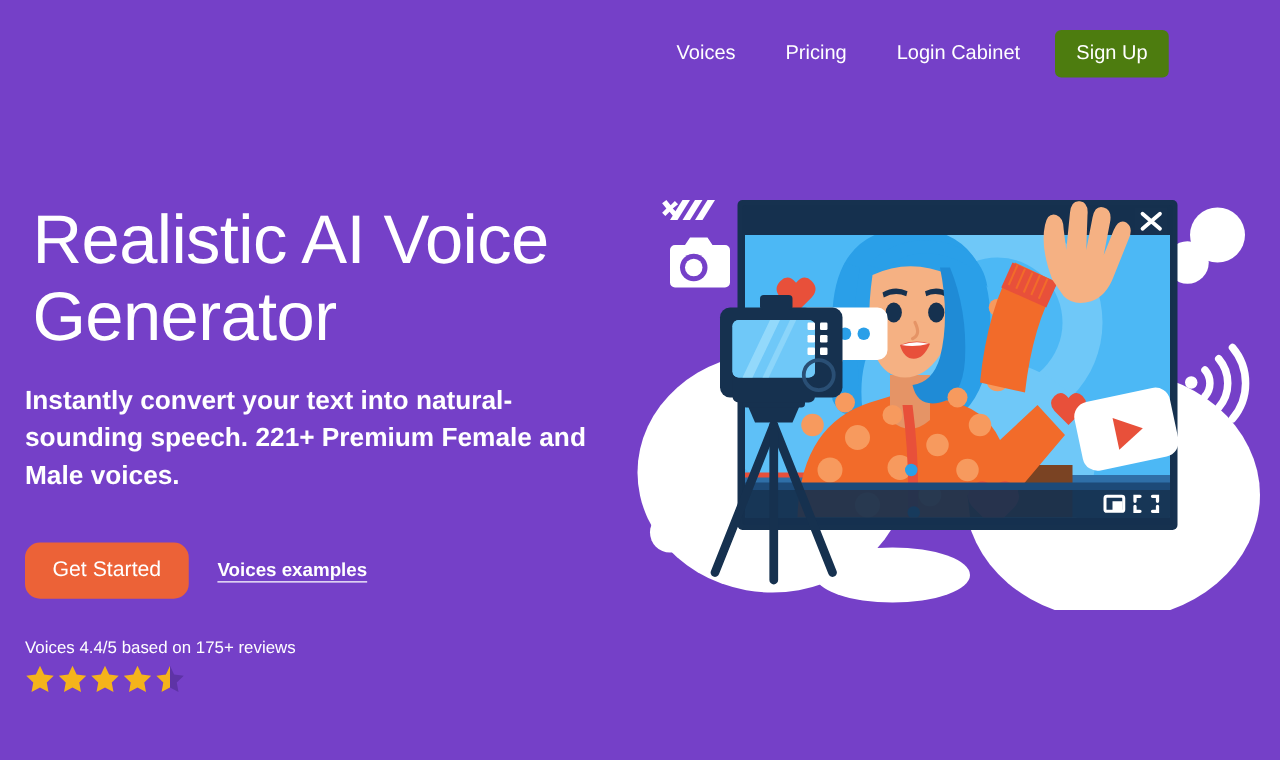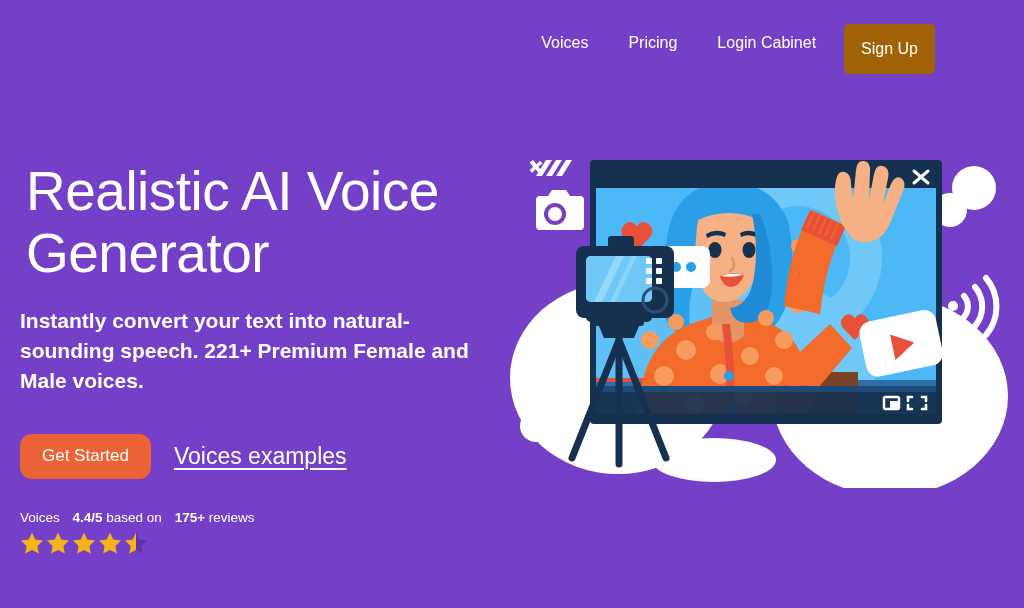--- a/index.html
+++ b/index.html
@@ -17,48 +17,48 @@
     position:absolute;left:88px;top:27px;
     font-size:27px;color:#ffffff;letter-spacing:.2px;
   }
   .nav{position:absolute;right:89px;top:24px;display:flex;align-items:flex-start;gap:12px;}
   .nav-link{
     color:#ffffff;font-size:16px;text-decoration:none;
     padding:0 0 0 0;margin-right:28px;white-space:nowrap;line-height:38px;
   }
   .nav-link:last-of-type{margin-right:16px;}
   .signup-btn{
-    background:#a16207;color:#fff;font-size:16px;
+    background:#4d7c0f;color:#fff;font-size:16px;
     border:none;border-radius:5px;
-    padding:0 17px;height:50px;line-height:38px;cursor:pointer;
+    padding:0 17px;height:38px;line-height:38px;cursor:pointer;
     font-family:"Liberation Sans", sans-serif;
   }
 
   
   .hero-left{position:absolute;left:20px;top:155px;width:470px;}
   .hero-title{
     margin:6px;color:#ffffff;font-size:55px;line-height:1.12;
     font-weight:400;letter-spacing:-.5px;
   }
   .hero-sub{
     margin:22px 0 0 0;color:#ffffff;font-size:21px;line-height:1.42;
     font-weight:700;max-width:455px;
   }
   .cta-row{margin-top:38px;display:flex;align-items:center;}
   .get-started{
     background:#ec6237;color:#fff;font-size:17px;border:none;border-radius:12px;
     height:45px;padding:0 22px;cursor:pointer;font-family:"Liberation Sans", sans-serif;
   }
   .voices-examples{
-    margin-left:23px;color:#ffffff;font-size:23px;text-decoration:underline;
-    text-underline-offset:4px;cursor:pointer;
+    margin-left:23px;color:#ffffff;font-size:15px;text-decoration:underline;
+    text-underline-offset:4px;cursor:pointer;font-weight:bold;
   }
   .rating{margin-top:31px;}
   .rating-text{color:#ffffff;font-size:13.5px;}
-  .rating-text b{font-weight:700;margin-left:9px;}
+  .rating-text b{font-weight:400;}
   .stars{margin-top:6px;display:flex;align-items:center;gap:2px;}
   .star{display:block;}
 
   
   .illo{position:absolute;left:498px;top:128px;width:526px;height:360px;}
   .illo svg{display:block;}
 </style>
 </head>
 <body>
 

